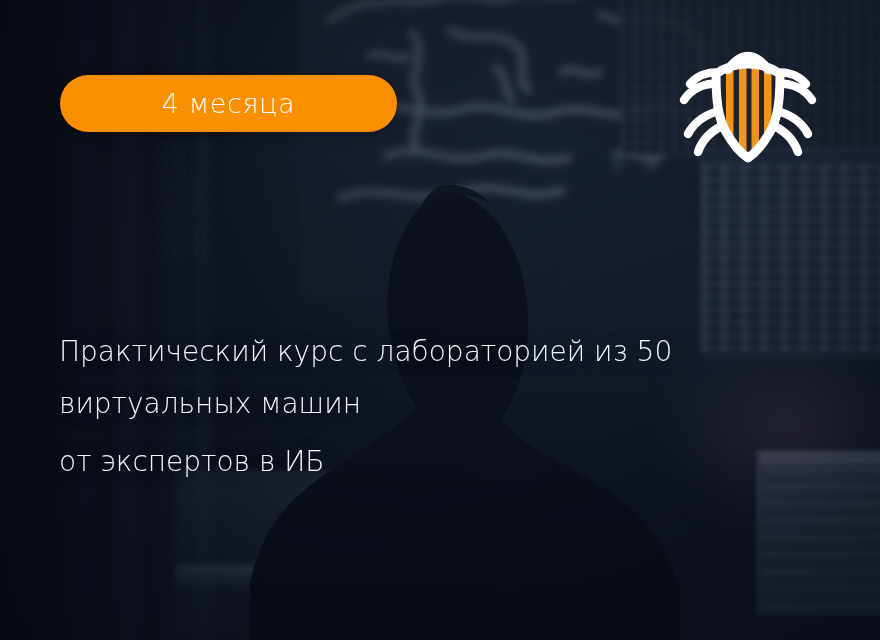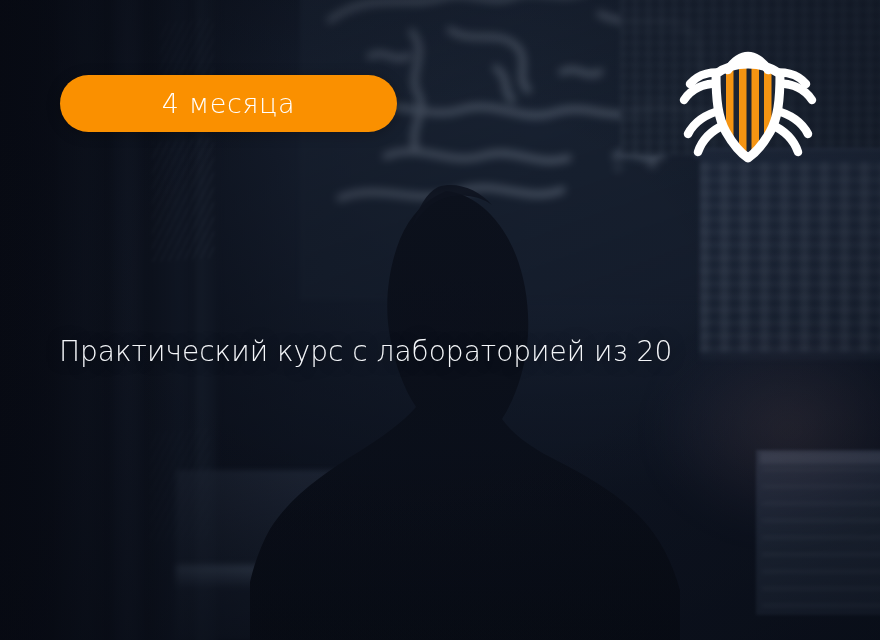--- a/index.html
+++ b/index.html
@@ -319,21 +319,23 @@
   </div>
 
   <div class="content">
 
     <div class="badge" id="duration-badge" style="background-color: rgb(250, 144, 0);">
       <span class="badge-label" style="color: rgb(255, 255, 255);">4 месяца</span>
     </div>
 
 
     <div class="subtitle">
-      <span class="line l1">Практический курс с лабораторией из 20</span>
+      <span class="line l1">Практический курс с лабораторией из 50</span>
+      <span class="line l2">виртуальных машин</span>
+      <span class="line l3">от экспертов в ИБ</span>
     </div>
 
     <div class="logo">
       <svg viewBox="0 0 152 120" aria-hidden="true">
         <g fill="none" stroke="#ffffff" stroke-width="8.5" stroke-linecap="round" stroke-linejoin="round">
 
           <path d="M58,26 C40,22 26,26 18,36"></path>
           <path d="M52,36 C34,34 20,40 12,52"></path>
           <path d="M50,62 C34,66 22,74 16,86"></path>
           <path d="M54,76 C40,82 30,92 26,104"></path>

